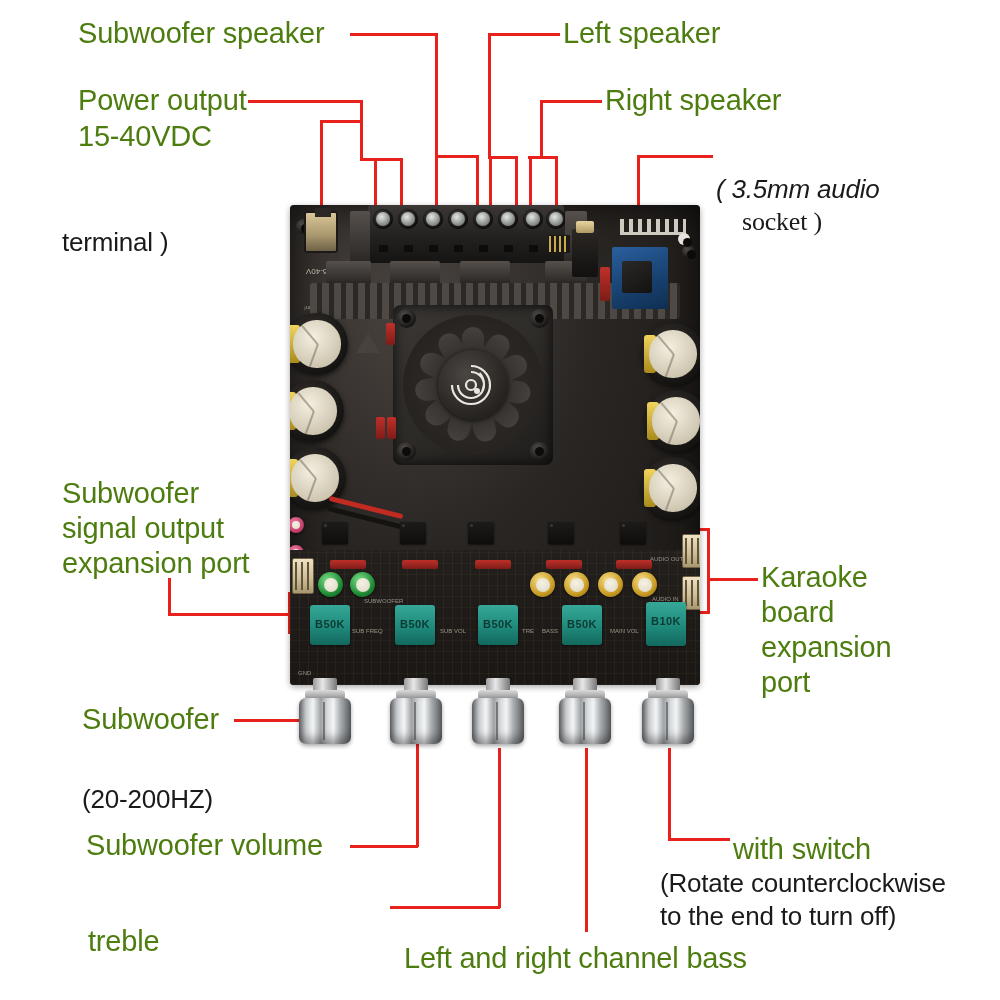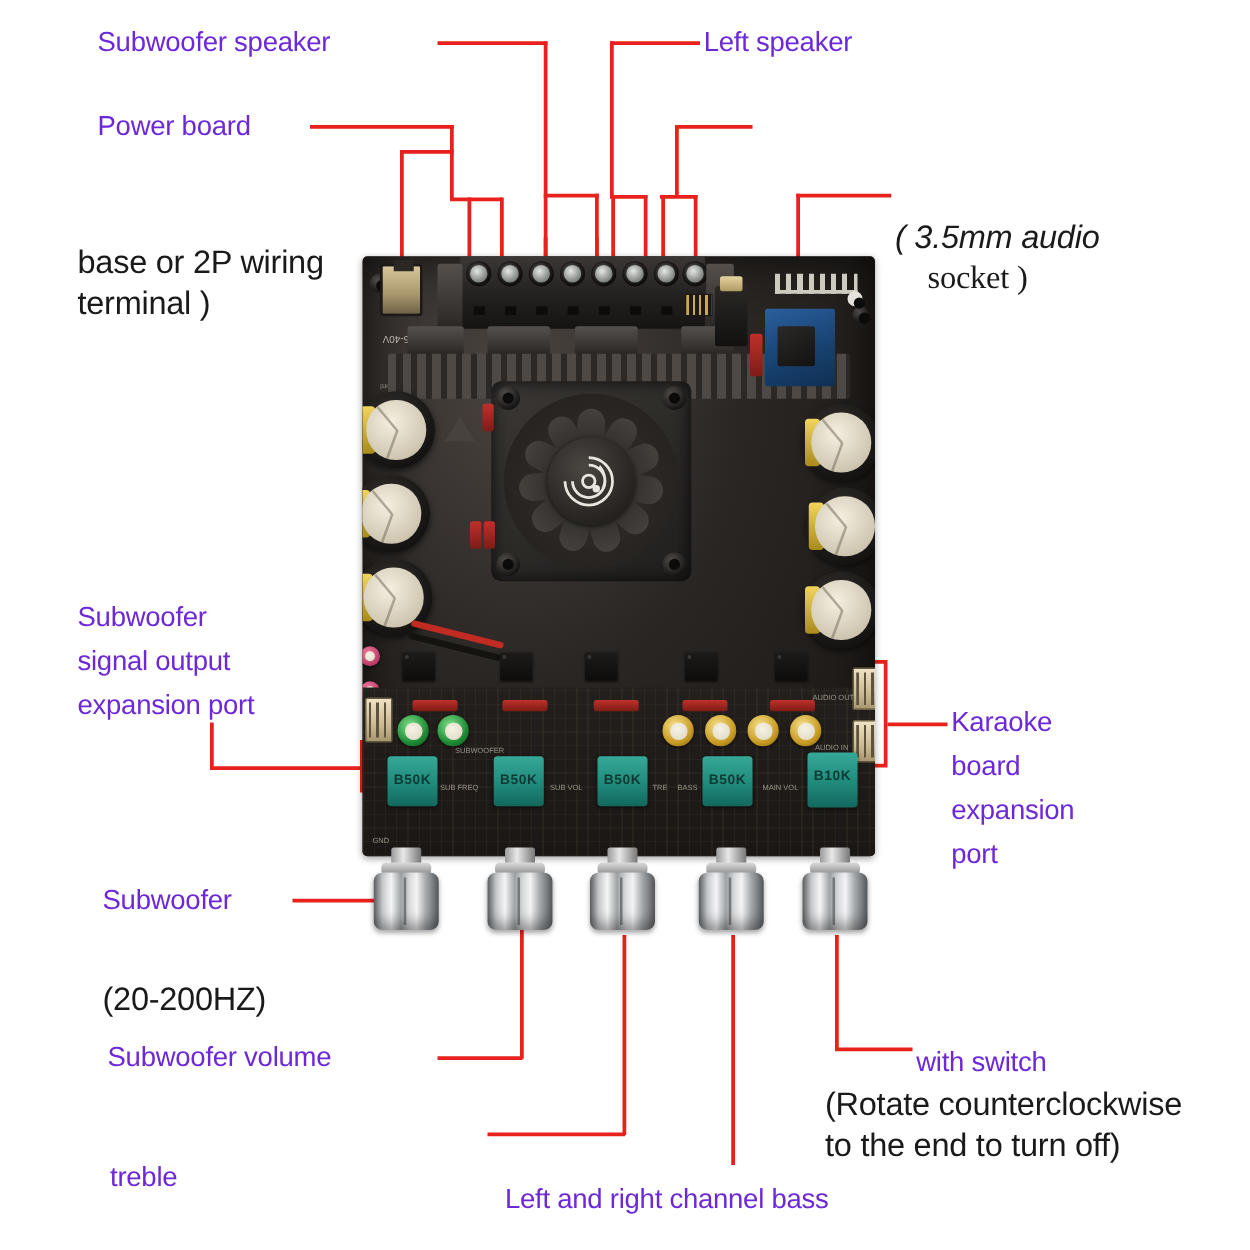--- a/index.html
+++ b/index.html
@@ -4,22 +4,22 @@
 <style>
   * { box-sizing: border-box; margin:0; padding:0; }
   html,body { width:1000px; height:1000px; background:#fff; overflow:hidden; }
   body { font-family:"Liberation Sans", sans-serif; position:relative; }
 
   #stage { position:absolute; left:0; top:0; width:1000px; height:1000px; }
 
   
   .lbl {
     position:absolute;
-    color:#6d28d9;
-    font-size:22px;
+    color:#4d7c0f;
+    font-size:29px;
     line-height:35px;
     white-space:pre;
     letter-spacing:-0.2px;
   }
   .lbl.black { color:#1a1a1a; }
   .lbl.sm { font-size:26px; line-height:34px; }
 
   
   .ln { position:absolute; background:#e8211c; }
   .lnh { height:3px; }
@@ -489,25 +489,26 @@
     <div class="body"></div>
   </div>
   <div class="knob" style="left:642px; top:678px;">
     <div class="shaft"></div>
     <div class="collar"></div>
     <div class="body"></div>
   </div>
 
   <div class="lbl" style="left:78px; top:16px;">Subwoofer speaker</div>
 
-  <div class="lbl" style="left:78px; top:83px;">Power board</div>
-  <div class="lbl black sm" style="left:62px; top:192px;">base or 2P wiring</div>
+  <div class="lbl" style="left:78px; top:83px;">Power output</div>
+  <div class="lbl" style="left:78px; top:119px;">15-40VDC</div>
   <div class="lbl black sm" style="left:62px; top:225px;">terminal )</div>
 
   <div class="lbl" style="left:563px; top:16px;">Left speaker</div>
+  <div class="lbl" style="left:605px; top:83px;">Right speaker</div>
 
   <div class="lbl black sm" style="left:716px; top:172px;font-style:italic;">( 3.5mm audio</div>
   <div class="lbl black sm" style="left:742px; top:205px;font-family:Liberation Serif, serif;">socket )</div>
 
   <div class="lbl" style="left:62px; top:476px;">Subwoofer</div>
   <div class="lbl" style="left:62px; top:511px;">signal output</div>
   <div class="lbl" style="left:62px; top:546px;">expansion port</div>
 
   <div class="lbl" style="left:761px; top:560px;">Karaoke</div>
   <div class="lbl" style="left:761px; top:595px;">board</div>

